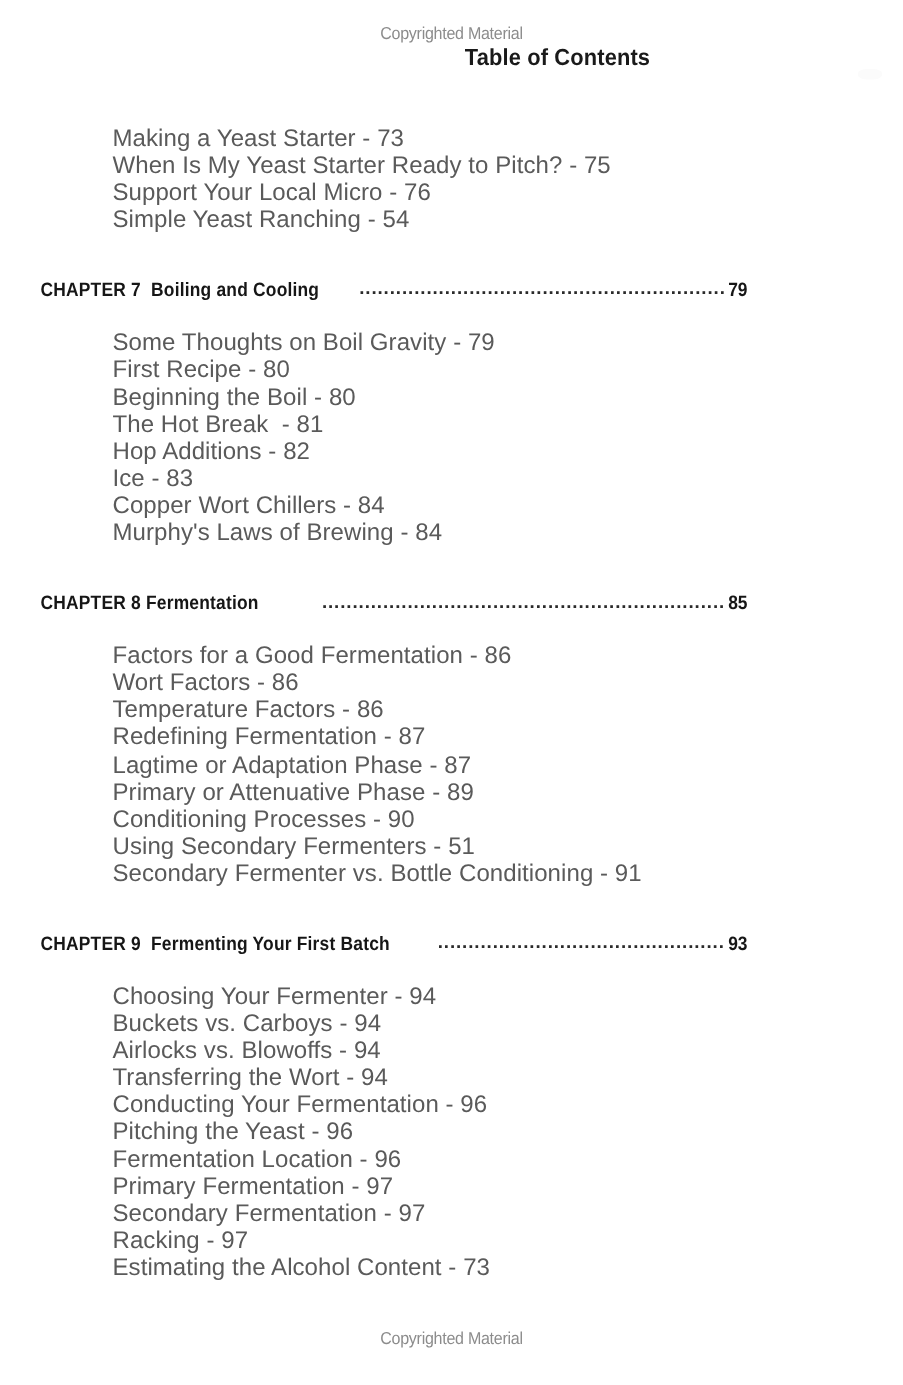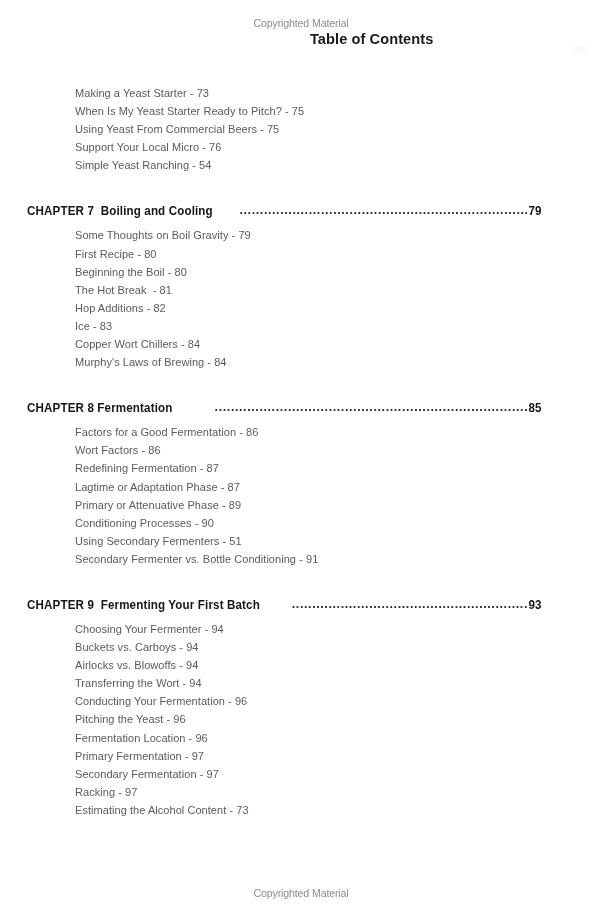--- a/index.html
+++ b/index.html
@@ -76,33 +76,33 @@
     left: 0;
     width: 602px;
   }
 
   .entry-group {
     padding: 0;
     margin: 0;
   }
 
   .entry {
-    font-size: 11px;
+    font-size: 16px;
     color: #5a5a5a;
     line-height: 18.1px;
     margin-left: 75px;
     white-space: pre;
     letter-spacing: 0.05px;
   }
 
   .chapter {
     display: flex;
     align-items: baseline;
     margin-left: 27px;
-    margin-right: 61px;
+    margin-right: 104px;
     font-size: 12.9px;
     font-weight: bold;
     color: #161616;
     line-height: 18px;
   }
   .chapter-label {
     white-space: pre;
     transform: scaleX(0.9);
     transform-origin: left center;
     letter-spacing: 0.15px;
@@ -126,40 +126,39 @@
     flex: 0 0 auto;
     white-space: pre;
     transform: scaleX(0.9);
     transform-origin: right center;
   }
 
   .chapter-block {
     margin-top: 28px;
   }
   .chapter-block .entry-group {
-    margin-top: 6px;
+    margin-top: 18px;
   }
 </style>
 </head>
 <body>
 
 <div class="page">
 
   <div class="running-head">Copyrighted Material</div>
 
   <div class="page-title">Table of Contents</div>
 
   <div class="scan-smudge"></div>
 
   <div class="toc">
       <div class="section">
         <div class="entry-group">
           <div class="entry">Making a Yeast Starter - 73</div>
           <div class="entry">When Is My Yeast Starter Ready to Pitch? - 75</div>
-          <div class="entry">Using Yeast From Commercial Beers - 75</div>
           <div class="entry">Support Your Local Micro - 76</div>
           <div class="entry">Simple Yeast Ranching - 54</div>
         </div>
       </div>
       <div class="section chapter-block">
         <div class="chapter">
           <span class="chapter-label">CHAPTER 7  Boiling and Cooling</span>
           <span class="chapter-gap" style="width: 6px;"></span>
           <span class="chapter-leader">........................................................................................................................................................</span>
           <span class="chapter-page">79</span>
@@ -178,20 +177,21 @@
       <div class="section chapter-block">
         <div class="chapter">
           <span class="chapter-label">CHAPTER 8 Fermentation</span>
           <span class="chapter-gap" style="width: 26px;"></span>
           <span class="chapter-leader">........................................................................................................................................................</span>
           <span class="chapter-page">85</span>
         </div>
         <div class="entry-group">
           <div class="entry">Factors for a Good Fermentation - 86</div>
           <div class="entry">Wort Factors - 86</div>
+          <div class="entry">Temperature Factors - 86</div>
           <div class="entry">Redefining Fermentation - 87</div>
           <div class="entry">Lagtime or Adaptation Phase - 87</div>
           <div class="entry">Primary or Attenuative Phase - 89</div>
           <div class="entry">Conditioning Processes - 90</div>
           <div class="entry">Using Secondary Fermenters - 51</div>
           <div class="entry">Secondary Fermenter vs. Bottle Conditioning - 91</div>
         </div>
       </div>
       <div class="section chapter-block">
         <div class="chapter">

